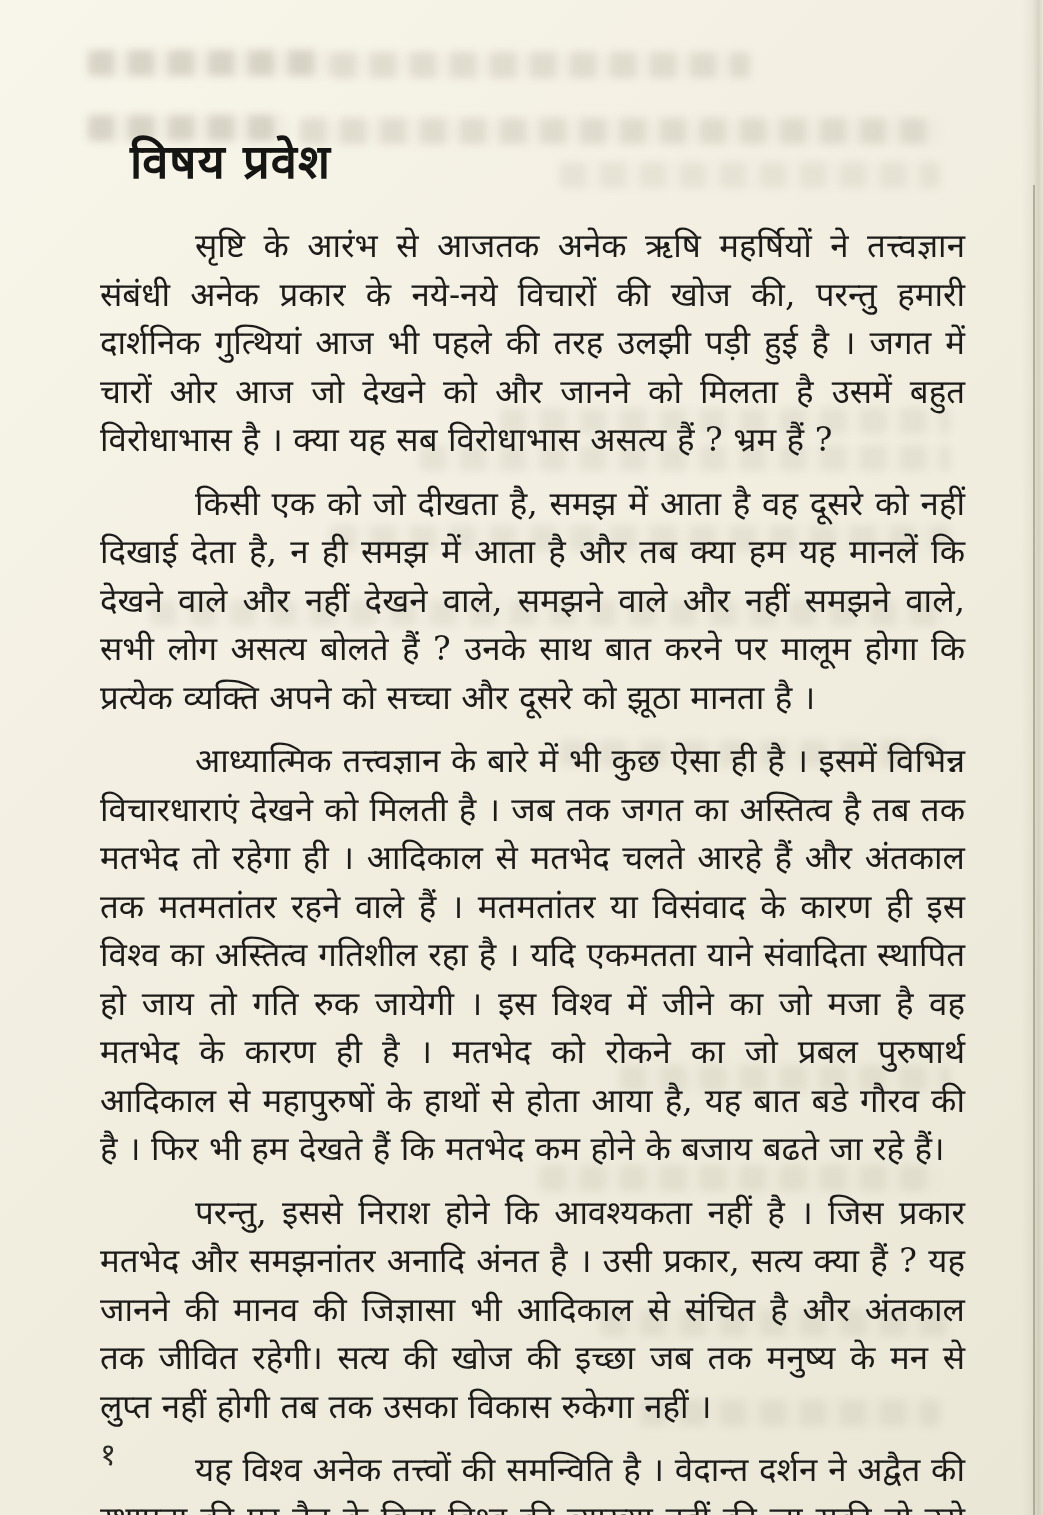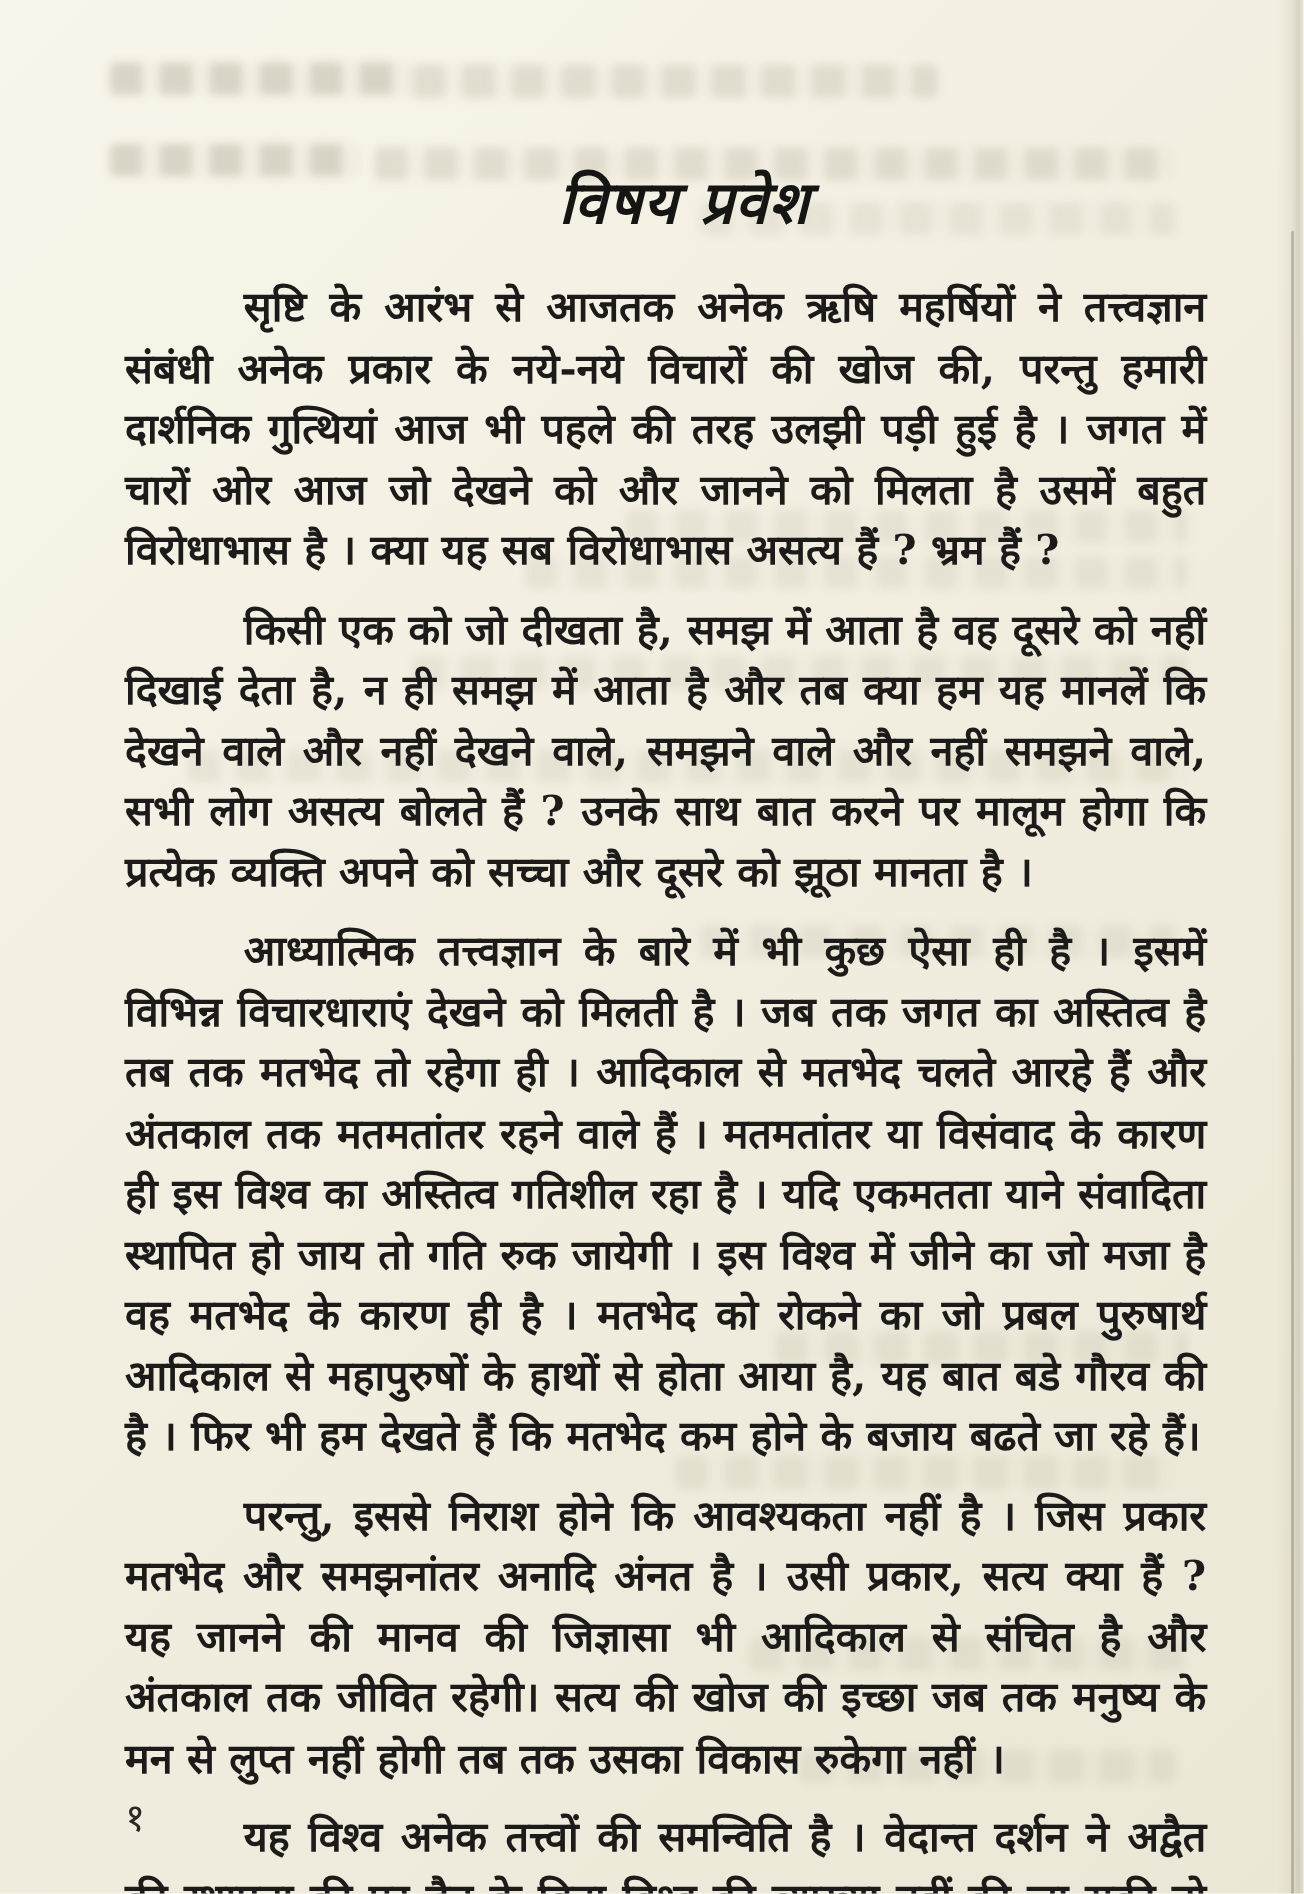--- a/index.html
+++ b/index.html
@@ -40,35 +40,33 @@
   }
   .content {
     position: absolute;
     left: 100px;
     top: 128px;
     width: 865px;
   }
   .title {
     margin: 0 0 30px 0;
     padding-left: 30px;
-    text-align: center;
+    text-align: left;
     font-size: 47px;
     font-weight: bold;
     letter-spacing: 1px;
     color: #151513;
-    font-style: italic;
   }
   .body-text p {
     margin: 0 0 15px 0;
     font-size: 33px;
     line-height: 48.5px;
     text-align: justify;
     text-indent: 95px;
     color: #1c1b19;
-    font-weight: bold;
   }
   .page-number {
     position: absolute;
     left: 100px;
     top: 1432px;
     font-size: 31px;
     color: #2a2925;
   }
   
   .bleed {

